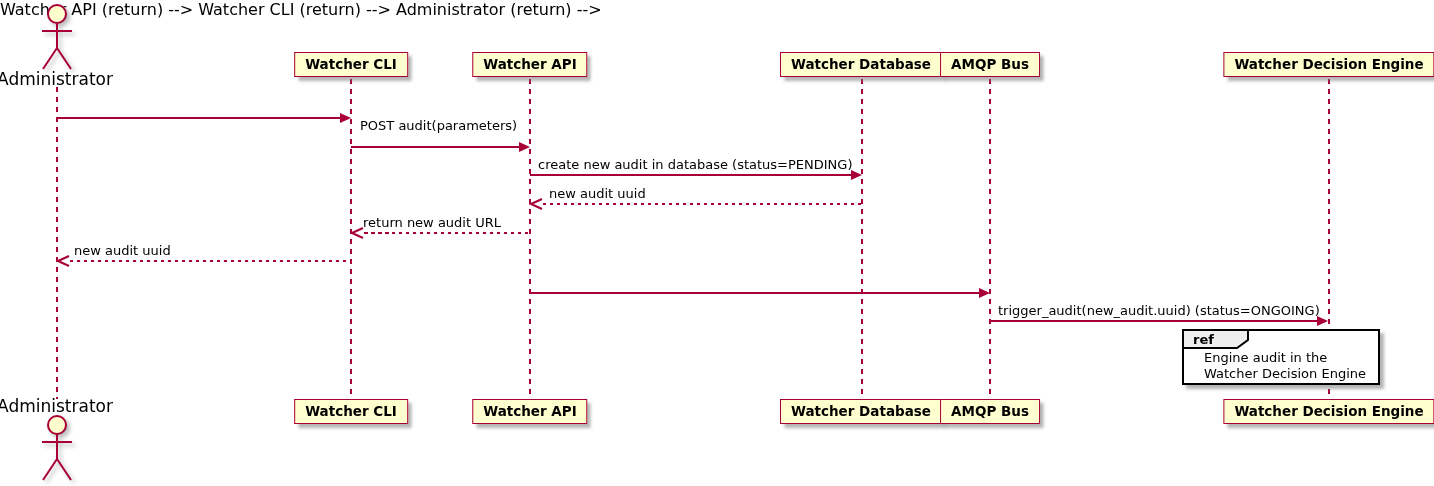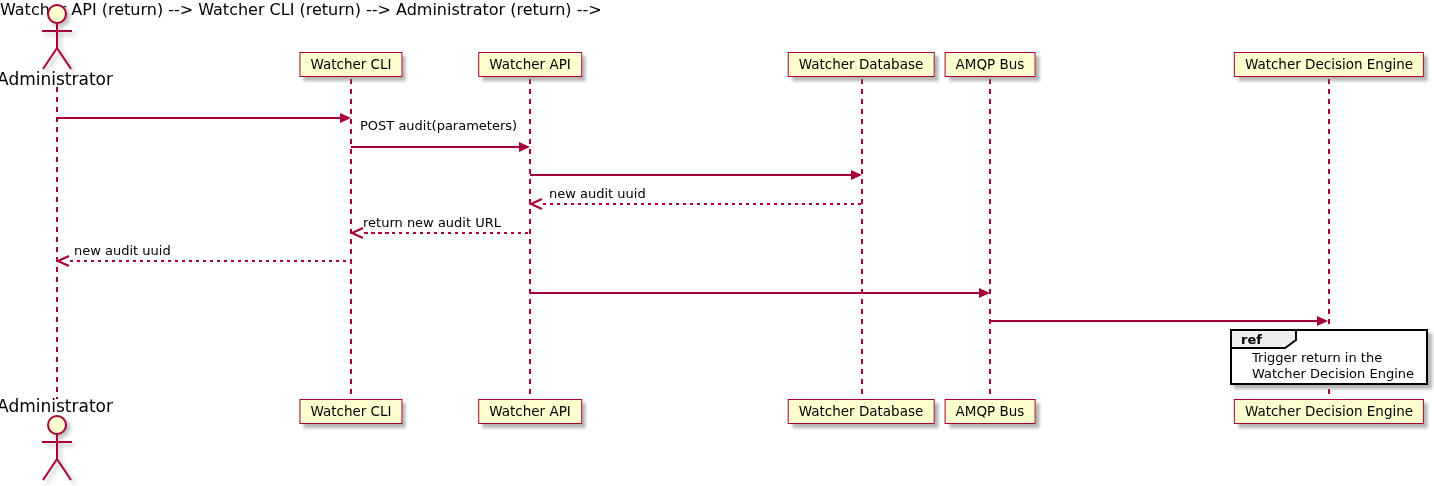--- a/index.html
+++ b/index.html
@@ -21,20 +21,21 @@
   .lifeline{
     position:absolute;width:1.5px;
     background:repeating-linear-gradient(to bottom,var(--line) 0 5px,transparent 5px 10px);
   }
   .pbox{
     position:absolute;transform:translateX(-50%);
     background:var(--participant-fill);
     border:1.8px solid var(--participant-border);
     padding:4px 10px;font-size:13.5px;line-height:15px;white-space:nowrap;
     box-shadow:4px 4px 3px rgba(119,119,119,0.55);
+    font-weight:bold;
   }
   .msg-label{position:absolute;font-size:13px;line-height:15px;white-space:nowrap;}
   .mline{position:absolute;height:1.5px;}
   .mline.solid{background:var(--line);}
   .mline.dashed{background:repeating-linear-gradient(to right,var(--line) 0 3.5px,transparent 3.5px 7px);}
   .arrow-r{
     position:absolute;width:0;height:0;
     border-top:5px solid transparent;border-bottom:5px solid transparent;
     border-left:11px solid var(--line);
   }
@@ -69,20 +70,21 @@
   
   <div class="mline solid" style="left:57px;top:117px;width:283px"></div>
   <div class="arrow-r" style="left:340px;top:113px"></div>
 
   
   <div class="msg-label" style="left:360px;top:118px">POST audit(parameters)</div>
   <div class="mline solid" style="left:351px;top:146px;width:168px"></div>
   <div class="arrow-r" style="left:519px;top:142px"></div>
 
   
+  <div class="msg-label" style="left:538px;top:157px">create new audit in database (status=PENDING)</div>
   <div class="mline solid" style="left:530px;top:174px;width:321px"></div>
   <div class="arrow-r" style="left:851px;top:170px"></div>
 
    Watcher API (return) --&gt;
   <div class="msg-label" style="left:549px;top:186px">new audit uuid</div>
   <div class="mline dashed" style="left:543px;top:203px;width:319px"></div>
   <svg class="arrow-l" style="left:529px;top:198px" width="14" height="12" viewBox="0 0 14 12">
       <path d="M13 1 L2 6 L13 11" fill="none" stroke="currentColor" stroke-width="2.2"></path>
     </svg>
 
@@ -98,20 +100,21 @@
   <div class="mline dashed" style="left:70px;top:260px;width:281px"></div>
   <svg class="arrow-l" style="left:56px;top:255px" width="14" height="12" viewBox="0 0 14 12">
       <path d="M13 1 L2 6 L13 11" fill="none" stroke="currentColor" stroke-width="2.2"></path>
     </svg>
 
   
   <div class="mline solid" style="left:530px;top:292px;width:449px"></div>
   <div class="arrow-r" style="left:979px;top:288px"></div>
 
   
+  <div class="msg-label" style="left:998px;top:303px">trigger_audit(new_audit.uuid) (status=ONGOING)</div>
   <div class="mline solid" style="left:990px;top:320px;width:327px"></div>
   <div class="arrow-r" style="left:1317px;top:316px"></div>
 
   
   <div class="pbox" style="left:351px;top:52px">Watcher CLI</div>
   <div class="pbox" style="left:530px;top:52px">Watcher API</div>
   <div class="pbox" style="left:861px;top:52px">Watcher Database</div>
   <div class="pbox" style="left:990px;top:52px">AMQP Bus</div>
   <div class="pbox" style="left:1329px;top:52px">Watcher Decision Engine</div>
 
@@ -136,24 +139,24 @@
   <div class="actor-label" style="left:55px;top:399px">Administrator</div>
   <svg class="actor" style="left:57px;top:414px" width="48" height="68" viewBox="0 0 48 68">
     <circle class="head" cx="24" cy="11" r="9"></circle>
     <line class="limb" x1="24" y1="20" x2="24" y2="45"></line>
     <line class="limb" x1="9" y1="28" x2="39" y2="28"></line>
     <line class="limb" x1="24" y1="45" x2="10" y2="66"></line>
     <line class="limb" x1="24" y1="45" x2="38" y2="66"></line>
   </svg>
 
   
-  <div class="refbox" style="left:1230px;top:329px;width:194px;height:52px">
+  <div class="refbox" style="left:1182px;top:329px;width:194px;height:52px">
     <svg class="ref-pent" width="68" height="20" viewBox="0 0 68 20">
       <path class="pent-path" d="M1 1 H66 V11 L55 19 H1 Z"></path>
     </svg>
     <div class="ref-kw">ref</div>
     <div class="ref-text">
-      <div>Trigger return in the</div>
+      <div>Engine audit in the</div>
       <div>Watcher Decision Engine</div>
     </div>
   </div>
 
 </div>
 
 </body></html>

